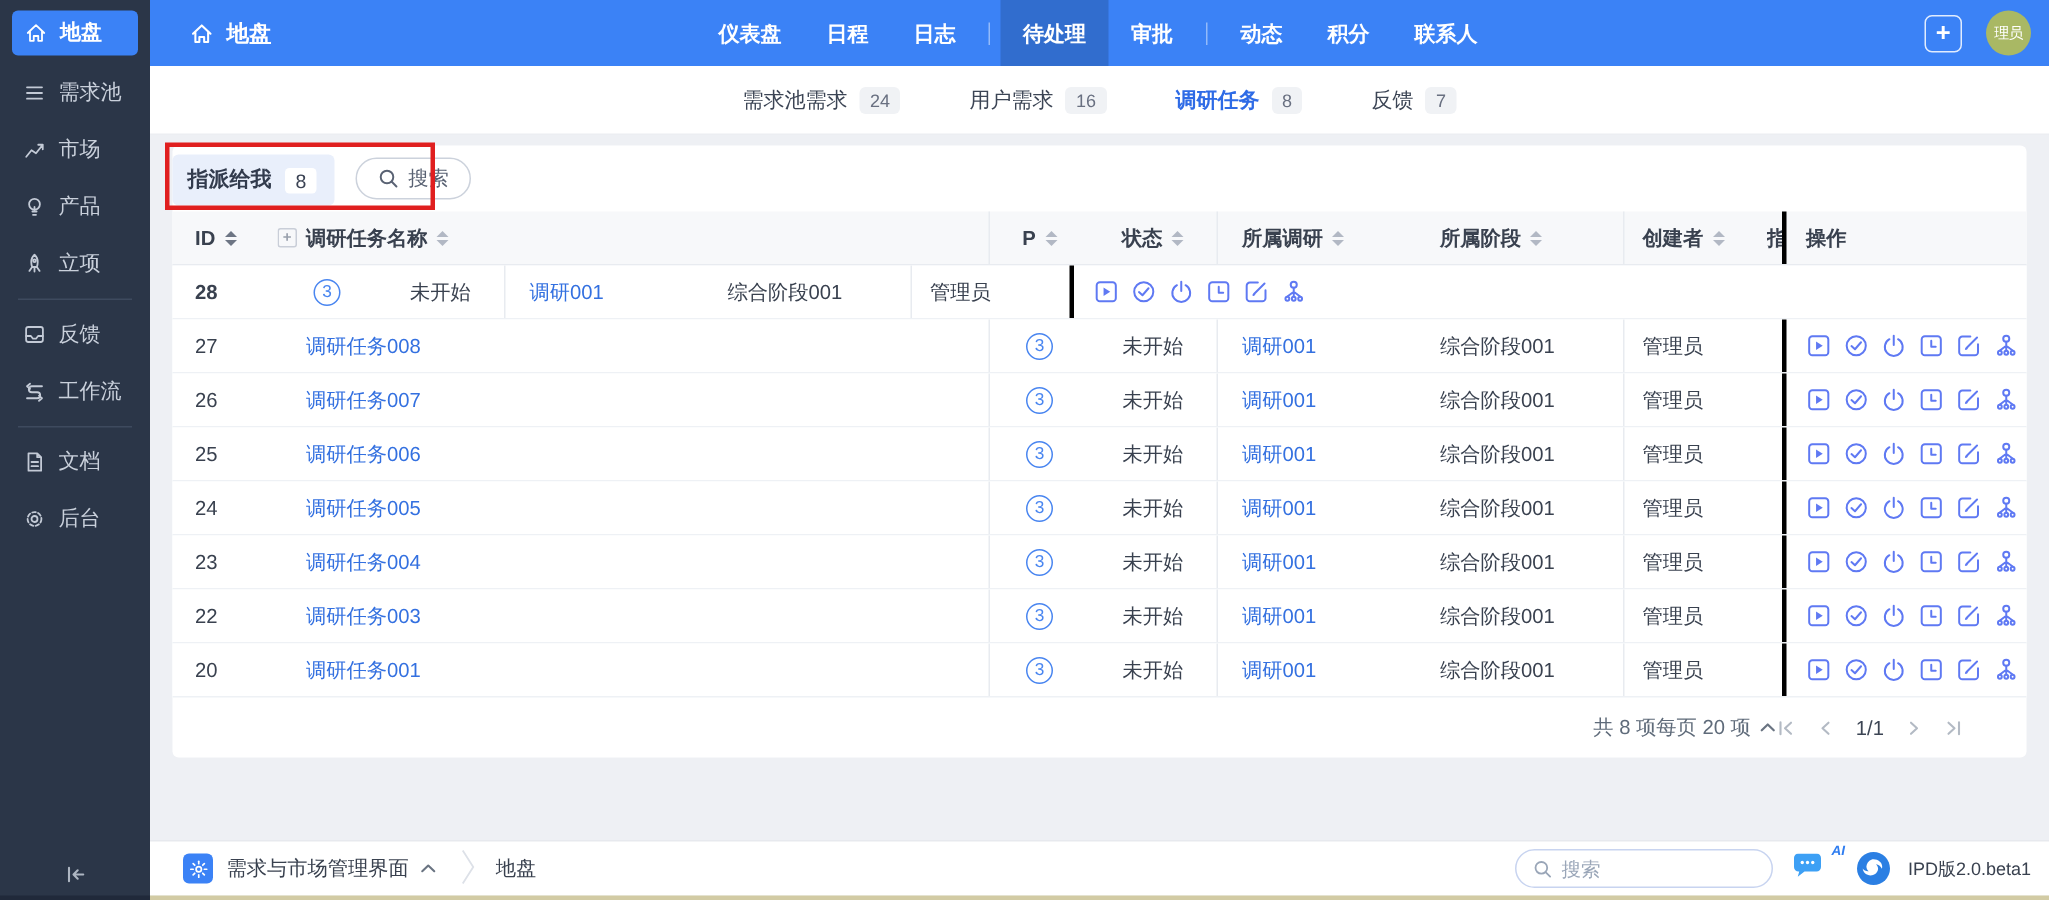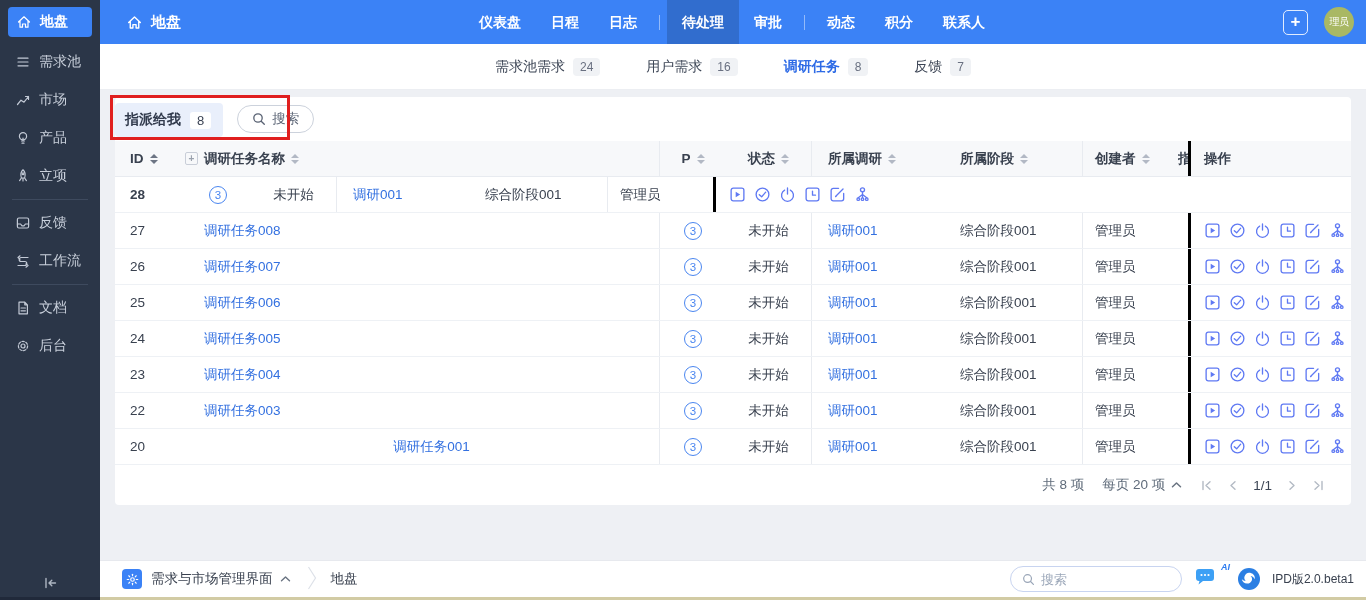--- a/index.html
+++ b/index.html
@@ -46,21 +46,21 @@
   .link { color:#3370e0; cursor:pointer; text-decoration:none; }
   .sort { display:inline-flex; flex-direction:column; gap:2px; margin-left:6px; }
   .sort i { width:0; height:0; border-left:4px solid transparent; border-right:4px solid transparent; }
   .sort .u { border-bottom:4px solid #b2b8c4; } .sort .d { border-top:4px solid #b2b8c4; }
   .sort.dark .u { border-bottom-color:#6d7584; } .sort.dark .d { border-top-color:#6d7584; }
   .plus-box { width:13px; height:13px; border:1px solid #c9ced8; border-radius:2px; color:#9aa1ad; font-size:10px; line-height:11px; text-align:center; margin-right:6px; cursor:pointer; flex:0 0 auto; }
   .pnum { width:18px; height:18px; border:1.4px solid #4a86f0; border-radius:50%; color:#4a86f0; font-size:11.5px; display:flex; align-items:center; justify-content:center; }
   .act-icon { display:inline-flex; cursor:pointer; }
 
   
-  .pager { height:40px; display:flex; align-items:center; justify-content:flex-end; gap:18px; padding-right:26px; color:#5f6b7a; font-size:13.5px;text-align:right; }
+  .pager { height:40px; display:flex; align-items:center; justify-content:flex-end; padding-right:42px; color:#5f6b7a; font-size:13.5px;text-align:right; }
   .pp { display:flex; align-items:center; gap:6px; cursor:pointer; }
   .pg-ctrl { display:flex; align-items:center; gap:16px; color:#b3bac4; }
   .pg-ctrl .pg-num { color:#3c4554; }
   .pg-btn { cursor:pointer; display:inline-flex; }
 
   
   .footer { position:absolute; left:100px; top:560px; right:0; height:37px; background:#fff; border-top:1px solid #e7e9ee; display:flex; align-items:center; z-index:9; }
   .ft-left { display:flex; align-items:center; gap:9px; margin-left:22px; }
   .app-icon { width:20px; height:20px; border-radius:4px; background:#3b82f6; display:flex; align-items:center; justify-content:center; cursor:pointer; }
   .ft-app-label { font-size:13.5px; color:#39414f; cursor:pointer; display:flex; align-items:center; gap:7px; }
@@ -679,21 +679,21 @@
               <path d="M8 5.5 V8 M8 8 L4 11 M8 8 V11 M8 8 L12 11" stroke="#5f79f3" stroke-width="1.25" fill="none" stroke-linecap="round" stroke-linejoin="round"></path>
               <circle cx="4" cy="12.4" r="1.2" stroke="#5f79f3" stroke-width="1.25" fill="none" stroke-linecap="round" stroke-linejoin="round"></circle>
               <circle cx="8" cy="12.4" r="1.2" stroke="#5f79f3" stroke-width="1.25" fill="none" stroke-linecap="round" stroke-linejoin="round"></circle>
               <circle cx="12" cy="12.4" r="1.2" stroke="#5f79f3" stroke-width="1.25" fill="none" stroke-linecap="round" stroke-linejoin="round"></circle>
             </svg>
           </span>
         </div>
       </div>
       <div class="trow">
         <div class="cell" style="width: 70px; flex: 0 0 70px; padding-left: 15px;">20</div>
-        <div class="cell br" style="width: 475px; flex: 0 0 475px; padding-left: 19px; justify-content: center;">
+        <div class="cell br" style="width: 475px; flex: 0 0 475px; padding-left: 19px;">
           <span class="link">调研任务001</span>
         </div>
         <div class="cell" style="width: 66px; flex: 0 0 66px; justify-content: center;">
           <span class="pnum">3</span>
         </div>
         <div class="cell br" style="width: 86px; flex: 0 0 86px; justify-content: center;">未开始</div>
         <div class="cell" style="width: 133px; flex: 0 0 133px; padding-left: 16px;">
           <span class="link">调研001</span>
         </div>
         <div class="cell br" style="width: 138px; flex: 0 0 138px; padding-left: 15px;">综合阶段001</div>

